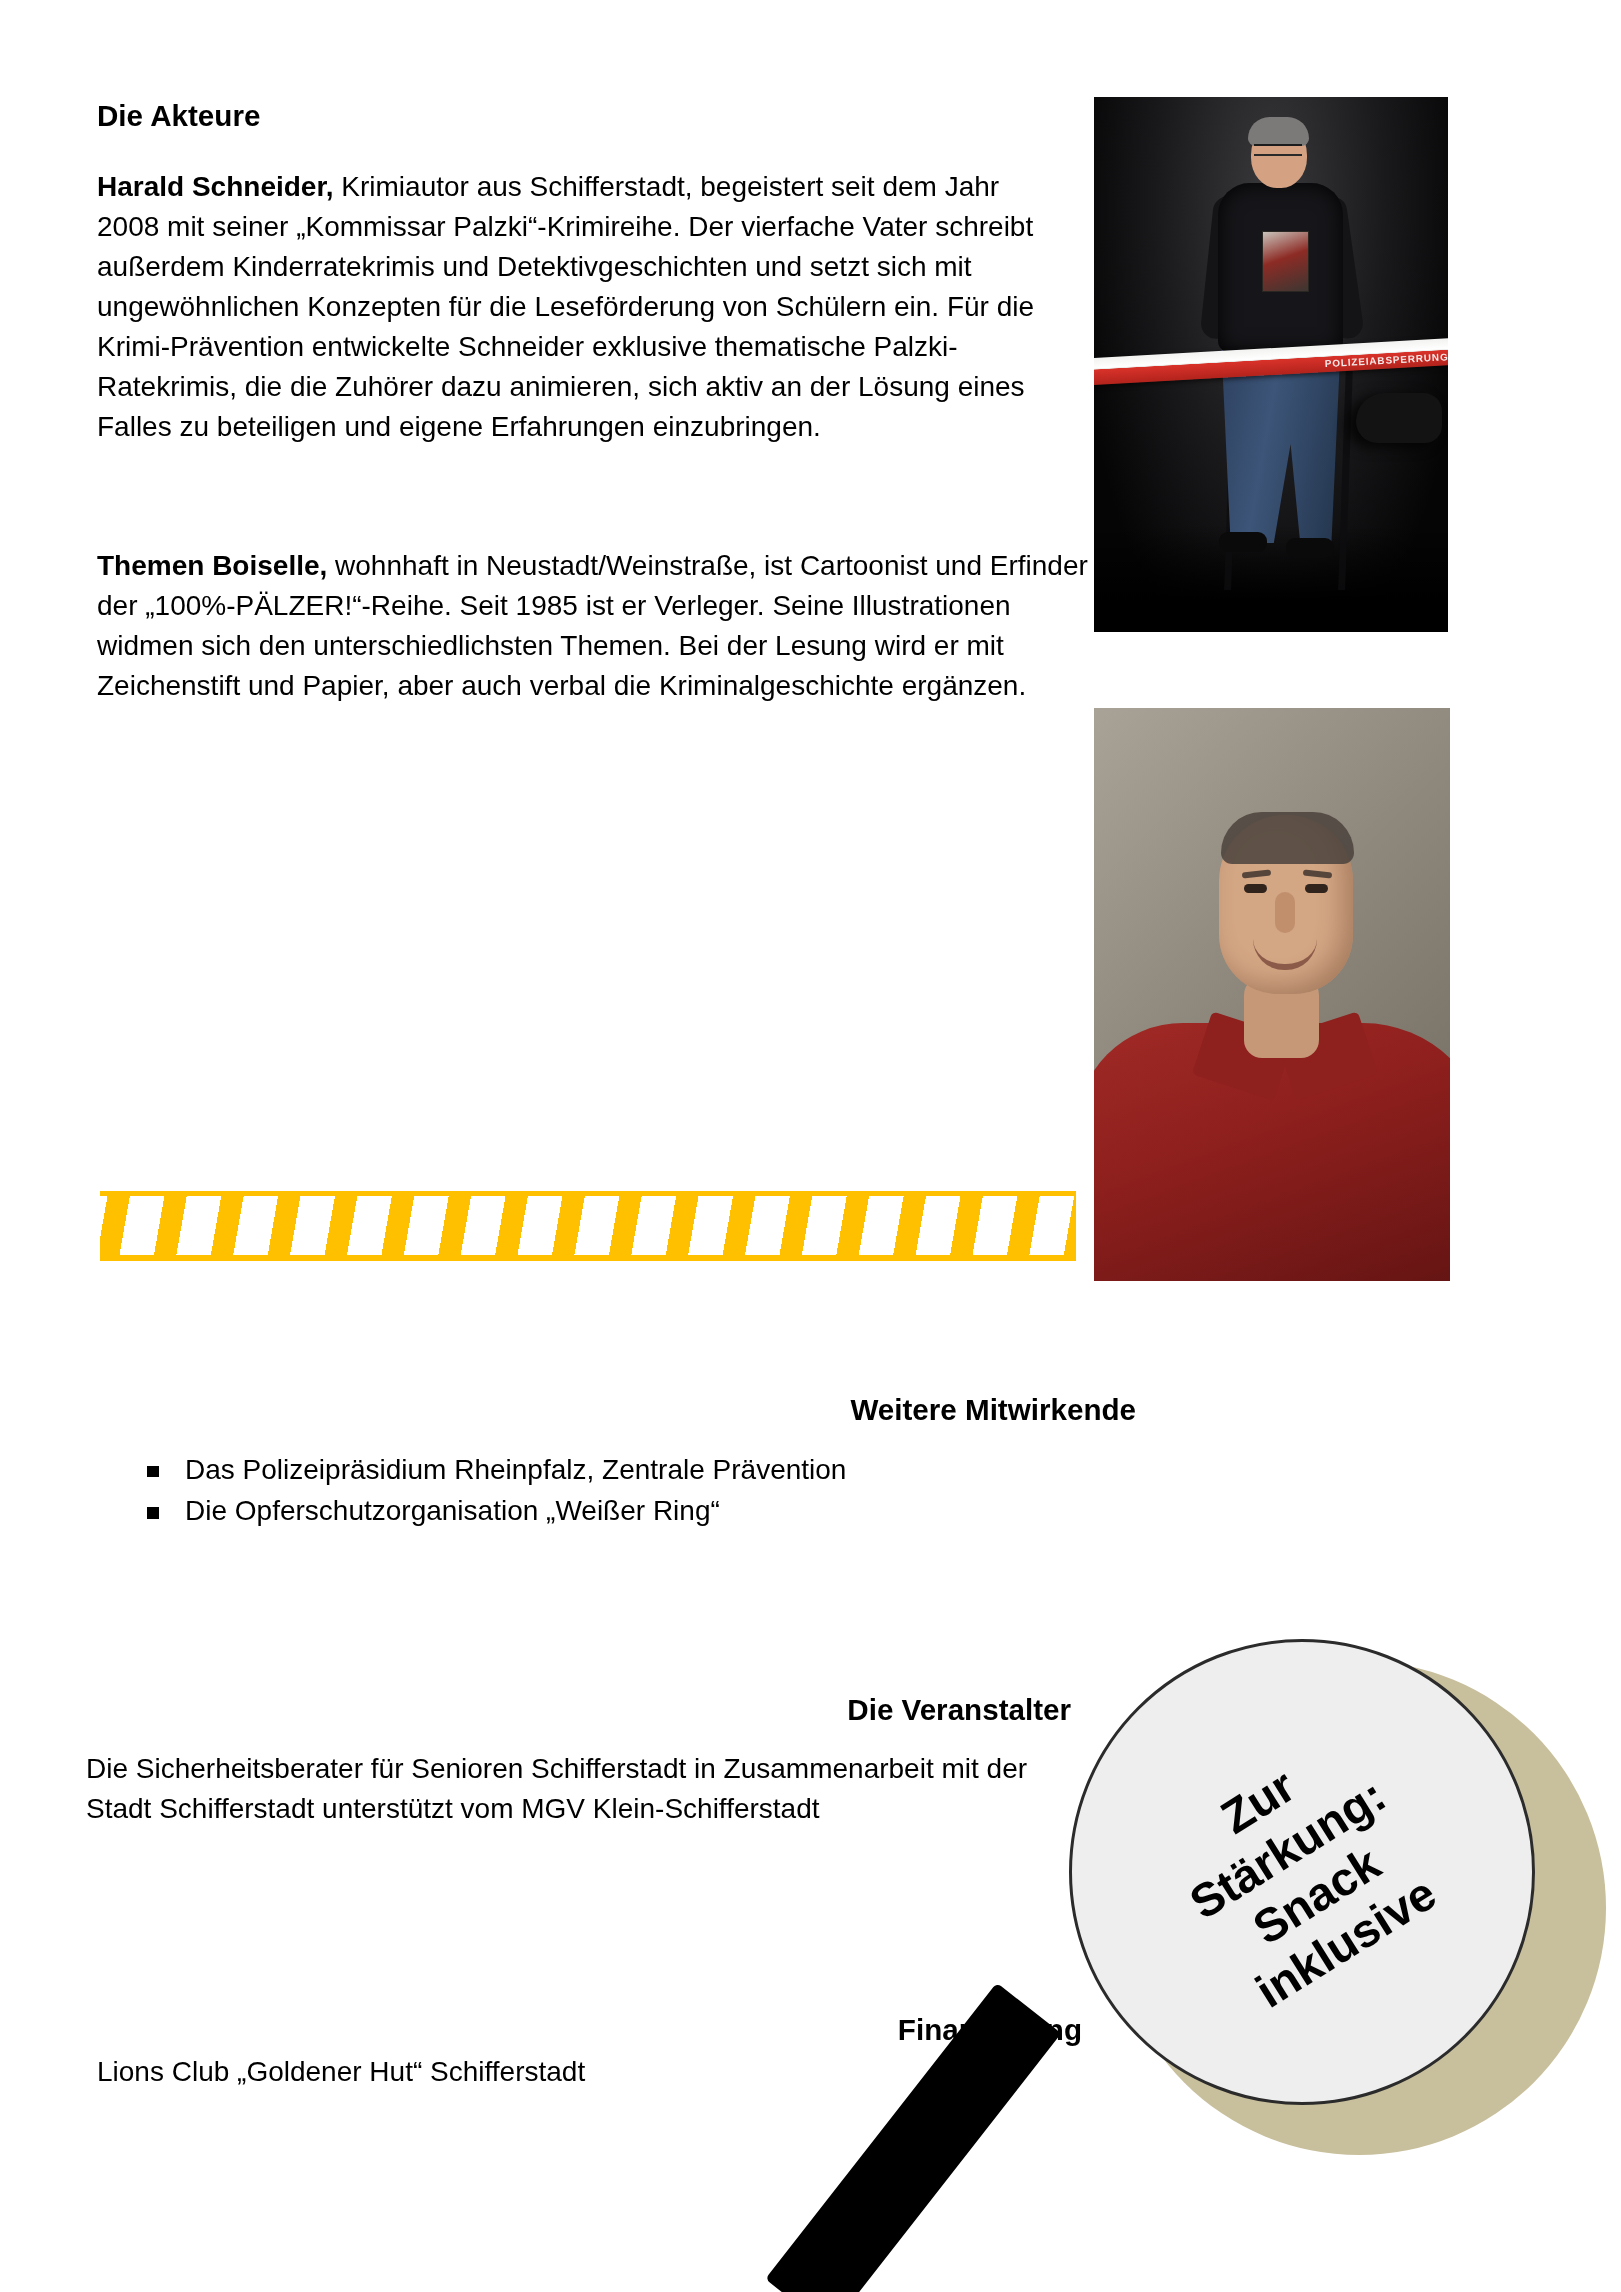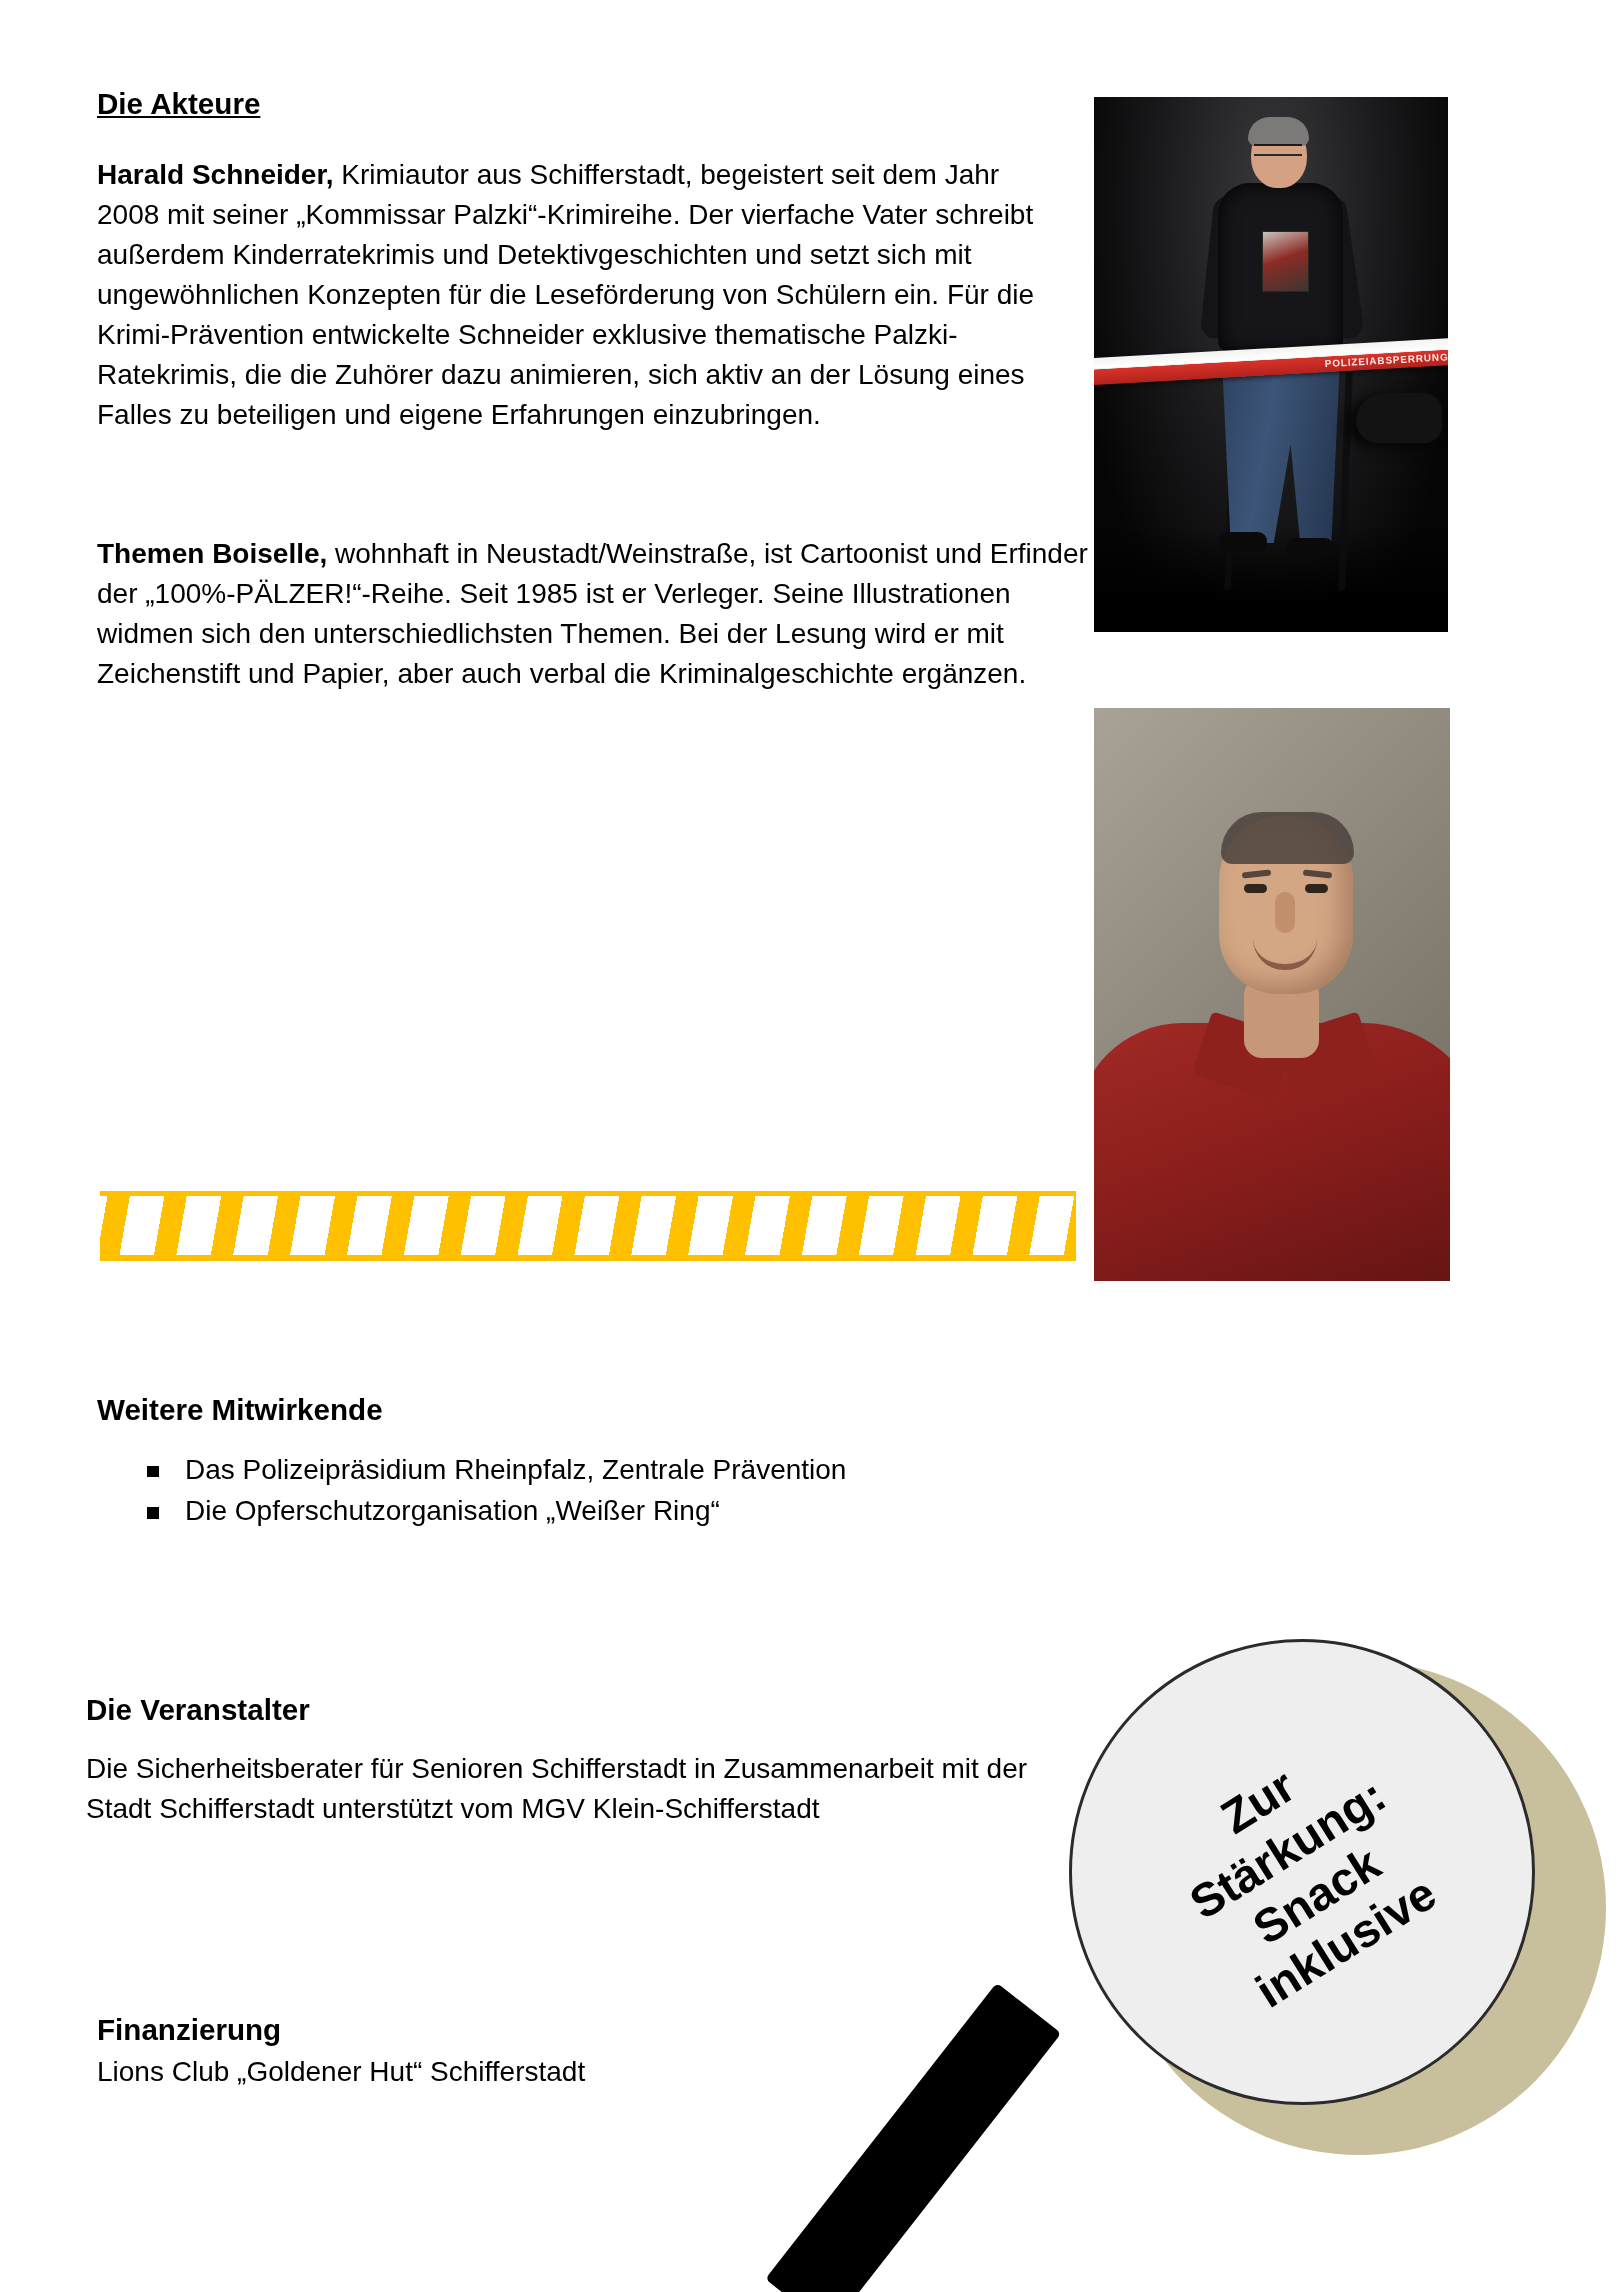--- a/index.html
+++ b/index.html
@@ -25,23 +25,22 @@
   .content {
     position: absolute;
     left: 97px;
     top: 86px;
     width: 985px;
   }
 
   h2.section-head {
     font-size: 29.6px;
     font-weight: bold;
-    margin: 0 0 32px 0;
+    margin: 12px 0 32px 0;
     line-height: 1.25;
-    text-decoration: underline;
   }
 
   p.body-text {
     font-size: 28px;
     line-height: 1.43;
     margin: 0;
   }
   p.body-text b {
     font-weight: bold;
   }
@@ -286,20 +285,21 @@
       #ffffff 0px, #ffffff 34px,
       #ffc000 34px, #ffc000 56px
     );
   }
 
   
   .sub-head {
     font-size: 29.6px;
     font-weight: bold;
     margin: 0 0 21.5px 0;
+    text-align: right;
   }
   ul.bullets {
     list-style: none;
     margin: 0;
     padding: 0 0 0 50px;
   }
   ul.bullets li {
     font-size: 28px;
     line-height: 1.48;
     position: relative;

